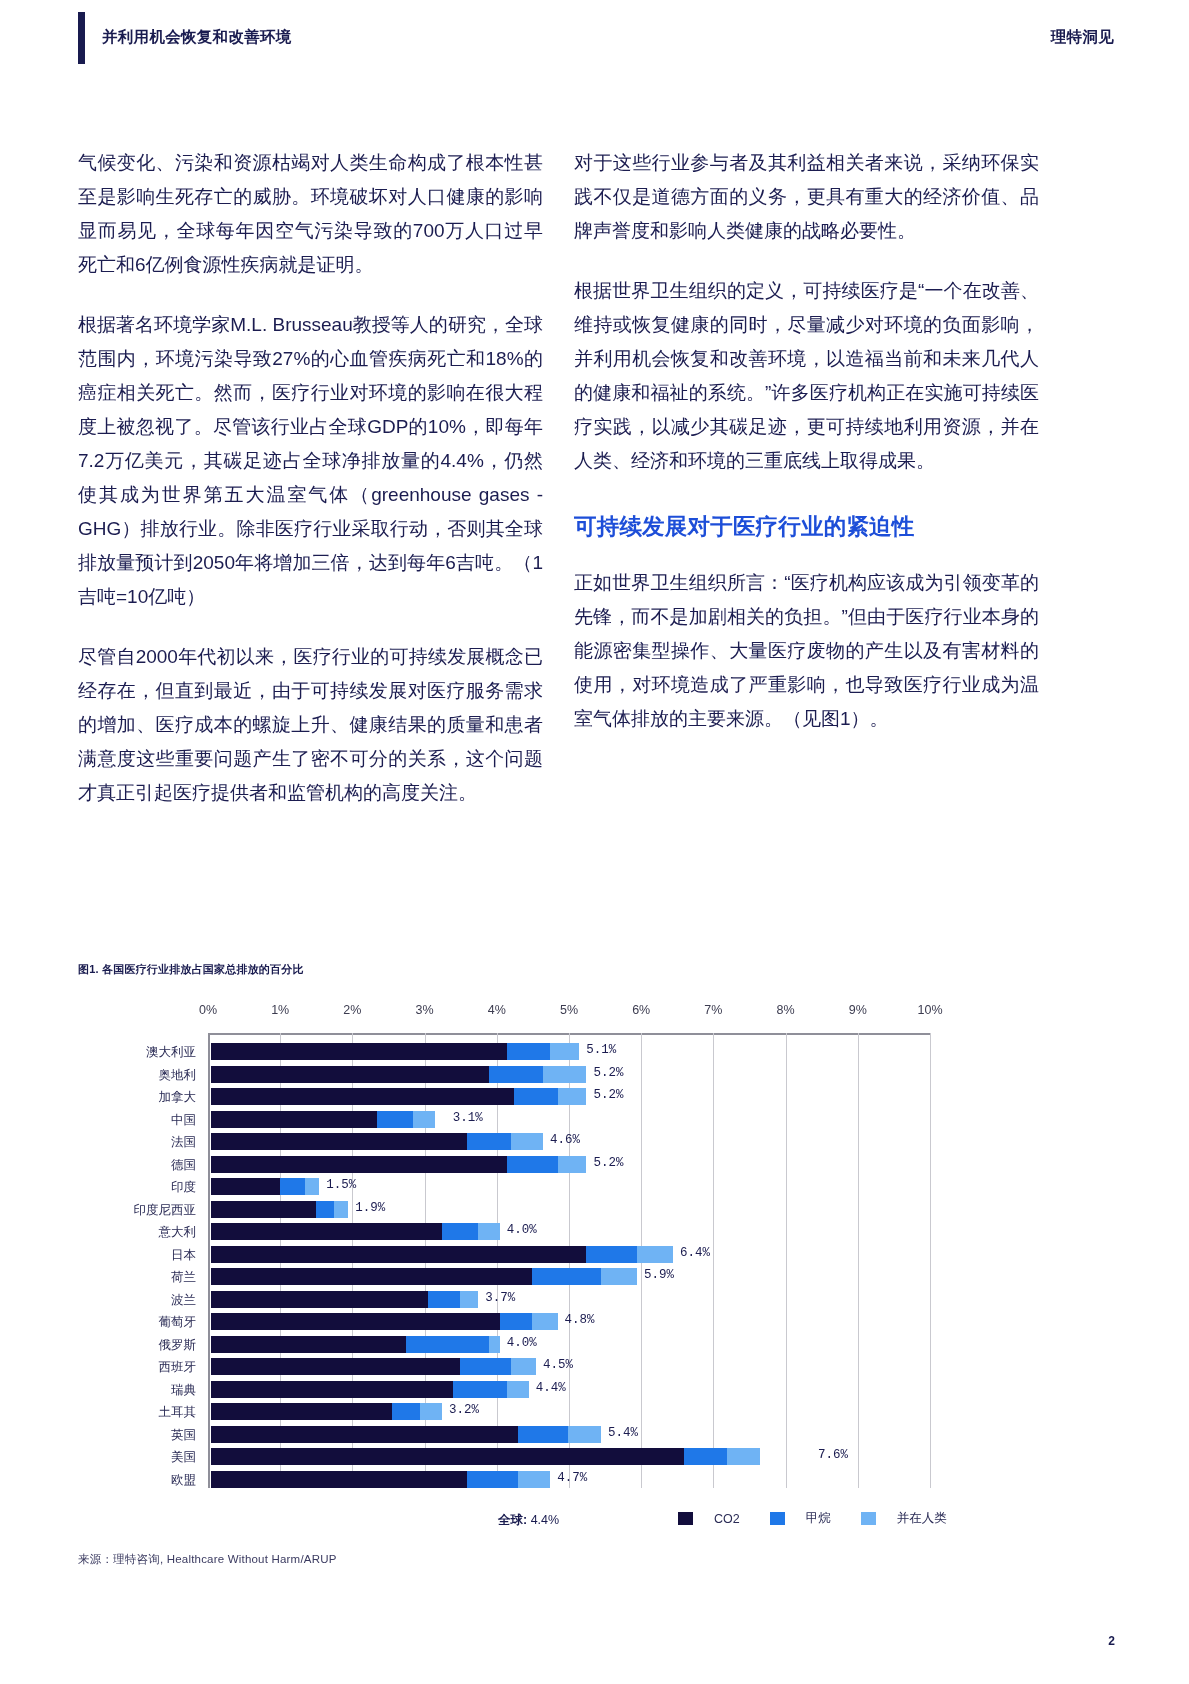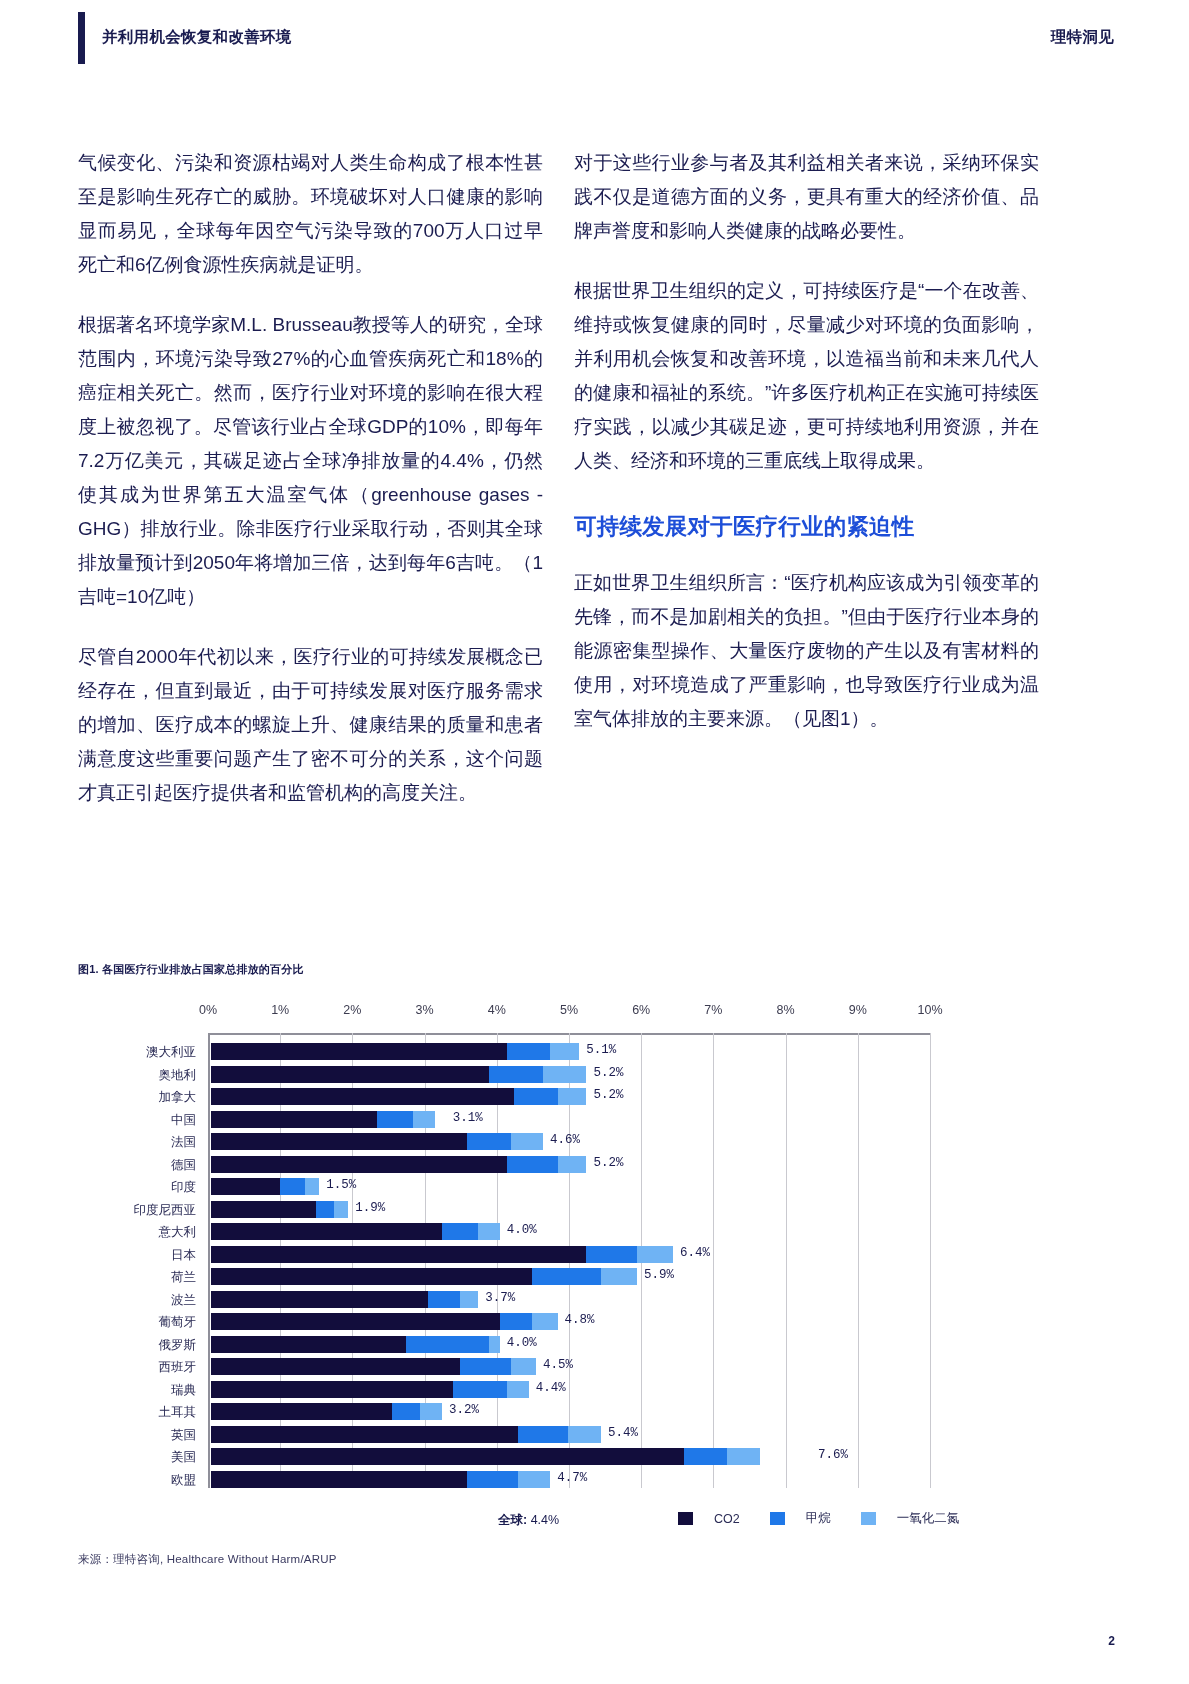--- a/index.html
+++ b/index.html
@@ -487,21 +487,21 @@
             <div class="legend-item">
               <span class="swatch" style="background: rgb(18, 13, 60);"></span>
               <span>CO2</span>
             </div>
             <div class="legend-item">
               <span class="swatch" style="background: rgb(31, 120, 232);"></span>
               <span>甲烷</span>
             </div>
             <div class="legend-item">
               <span class="swatch" style="background: rgb(111, 179, 244);"></span>
-              <span>一氧化二氮</span>
+              <span>并在人类</span>
             </div>
           </div>
       </div>
     </div>
   </div>
 
   <div class="source">来源：理特咨询, Healthcare Without Harm/ARUP</div>
   <div class="page-number">2</div>
 
 </div>

